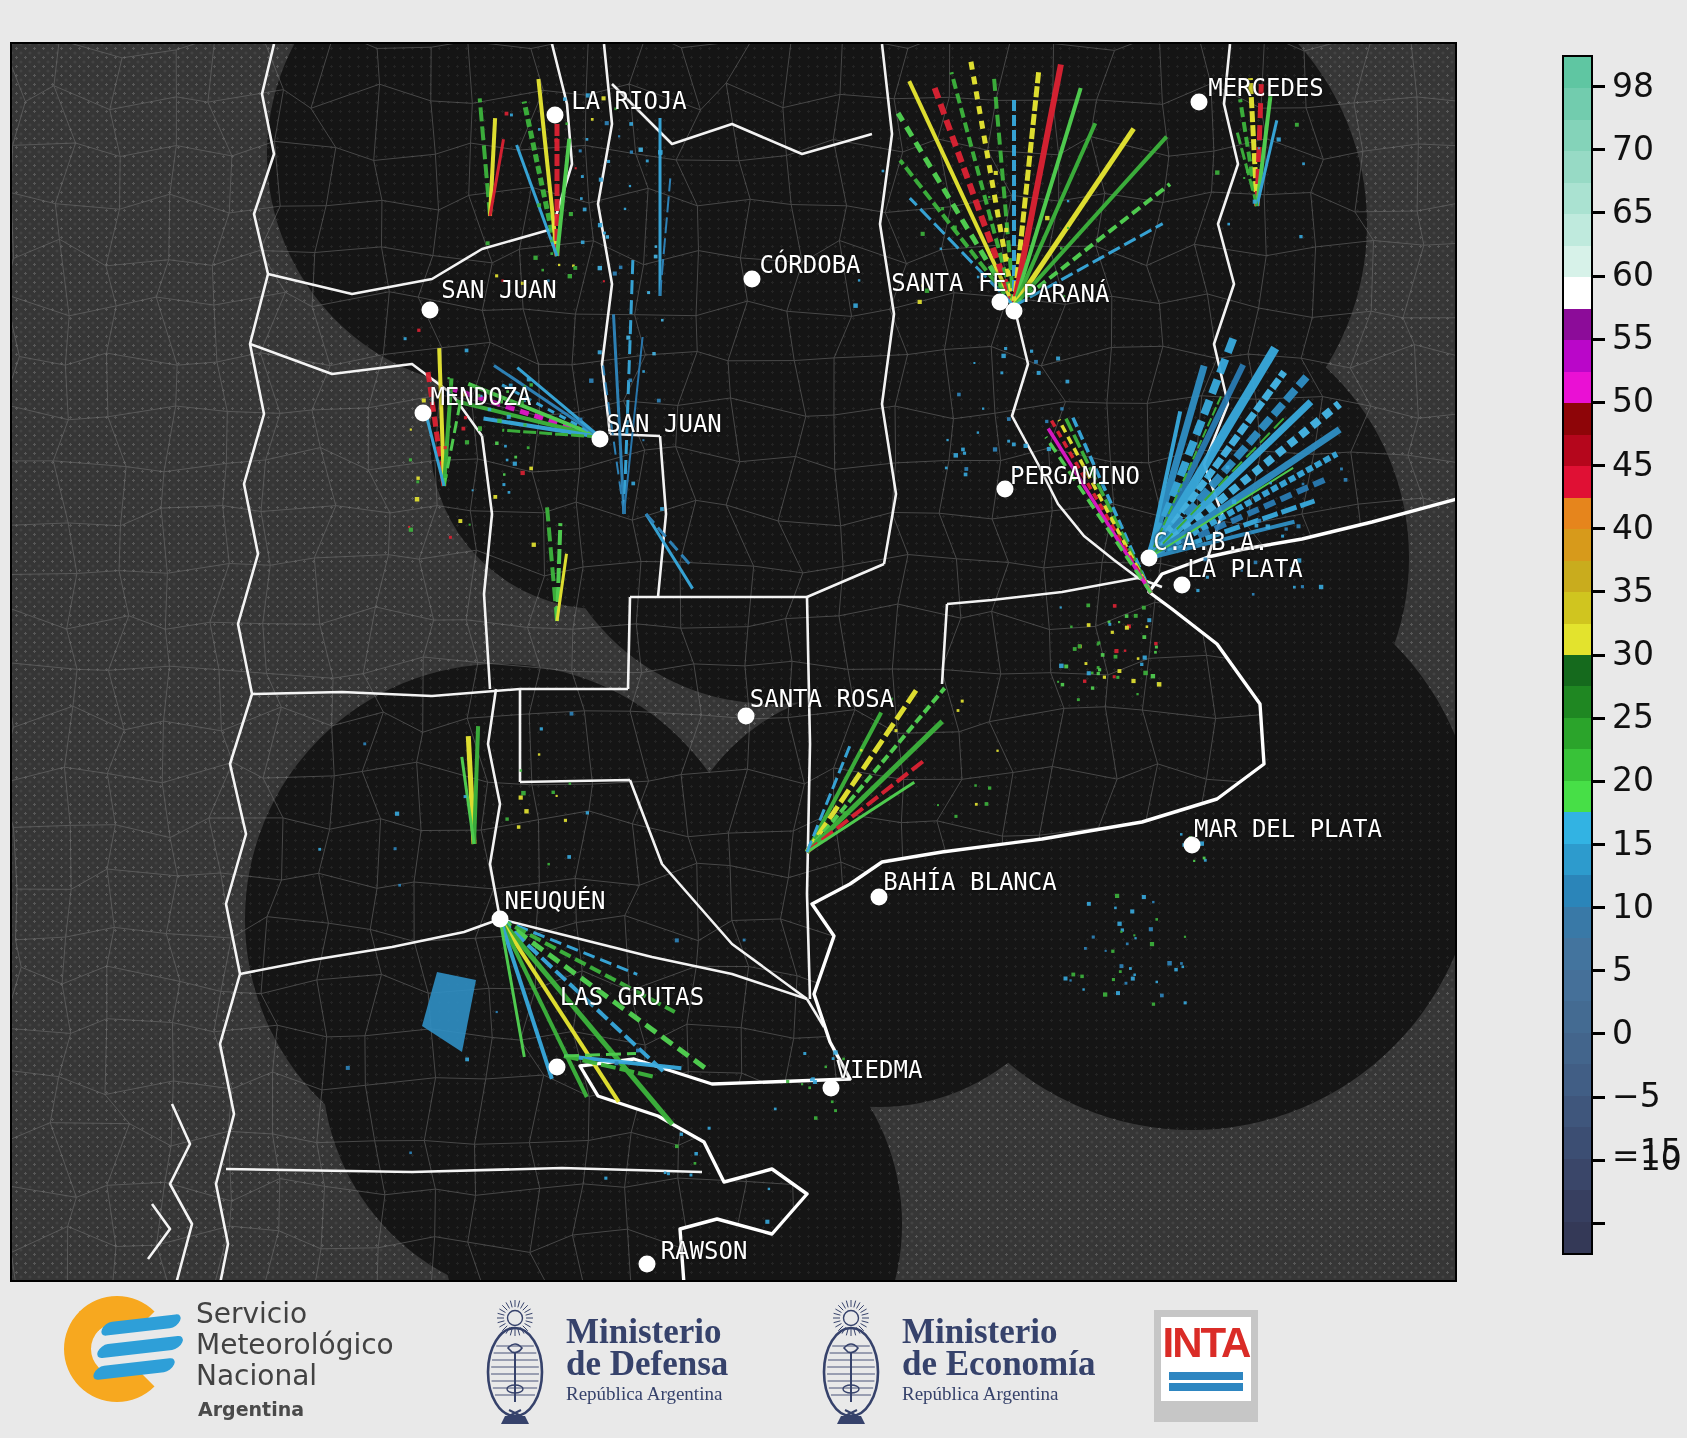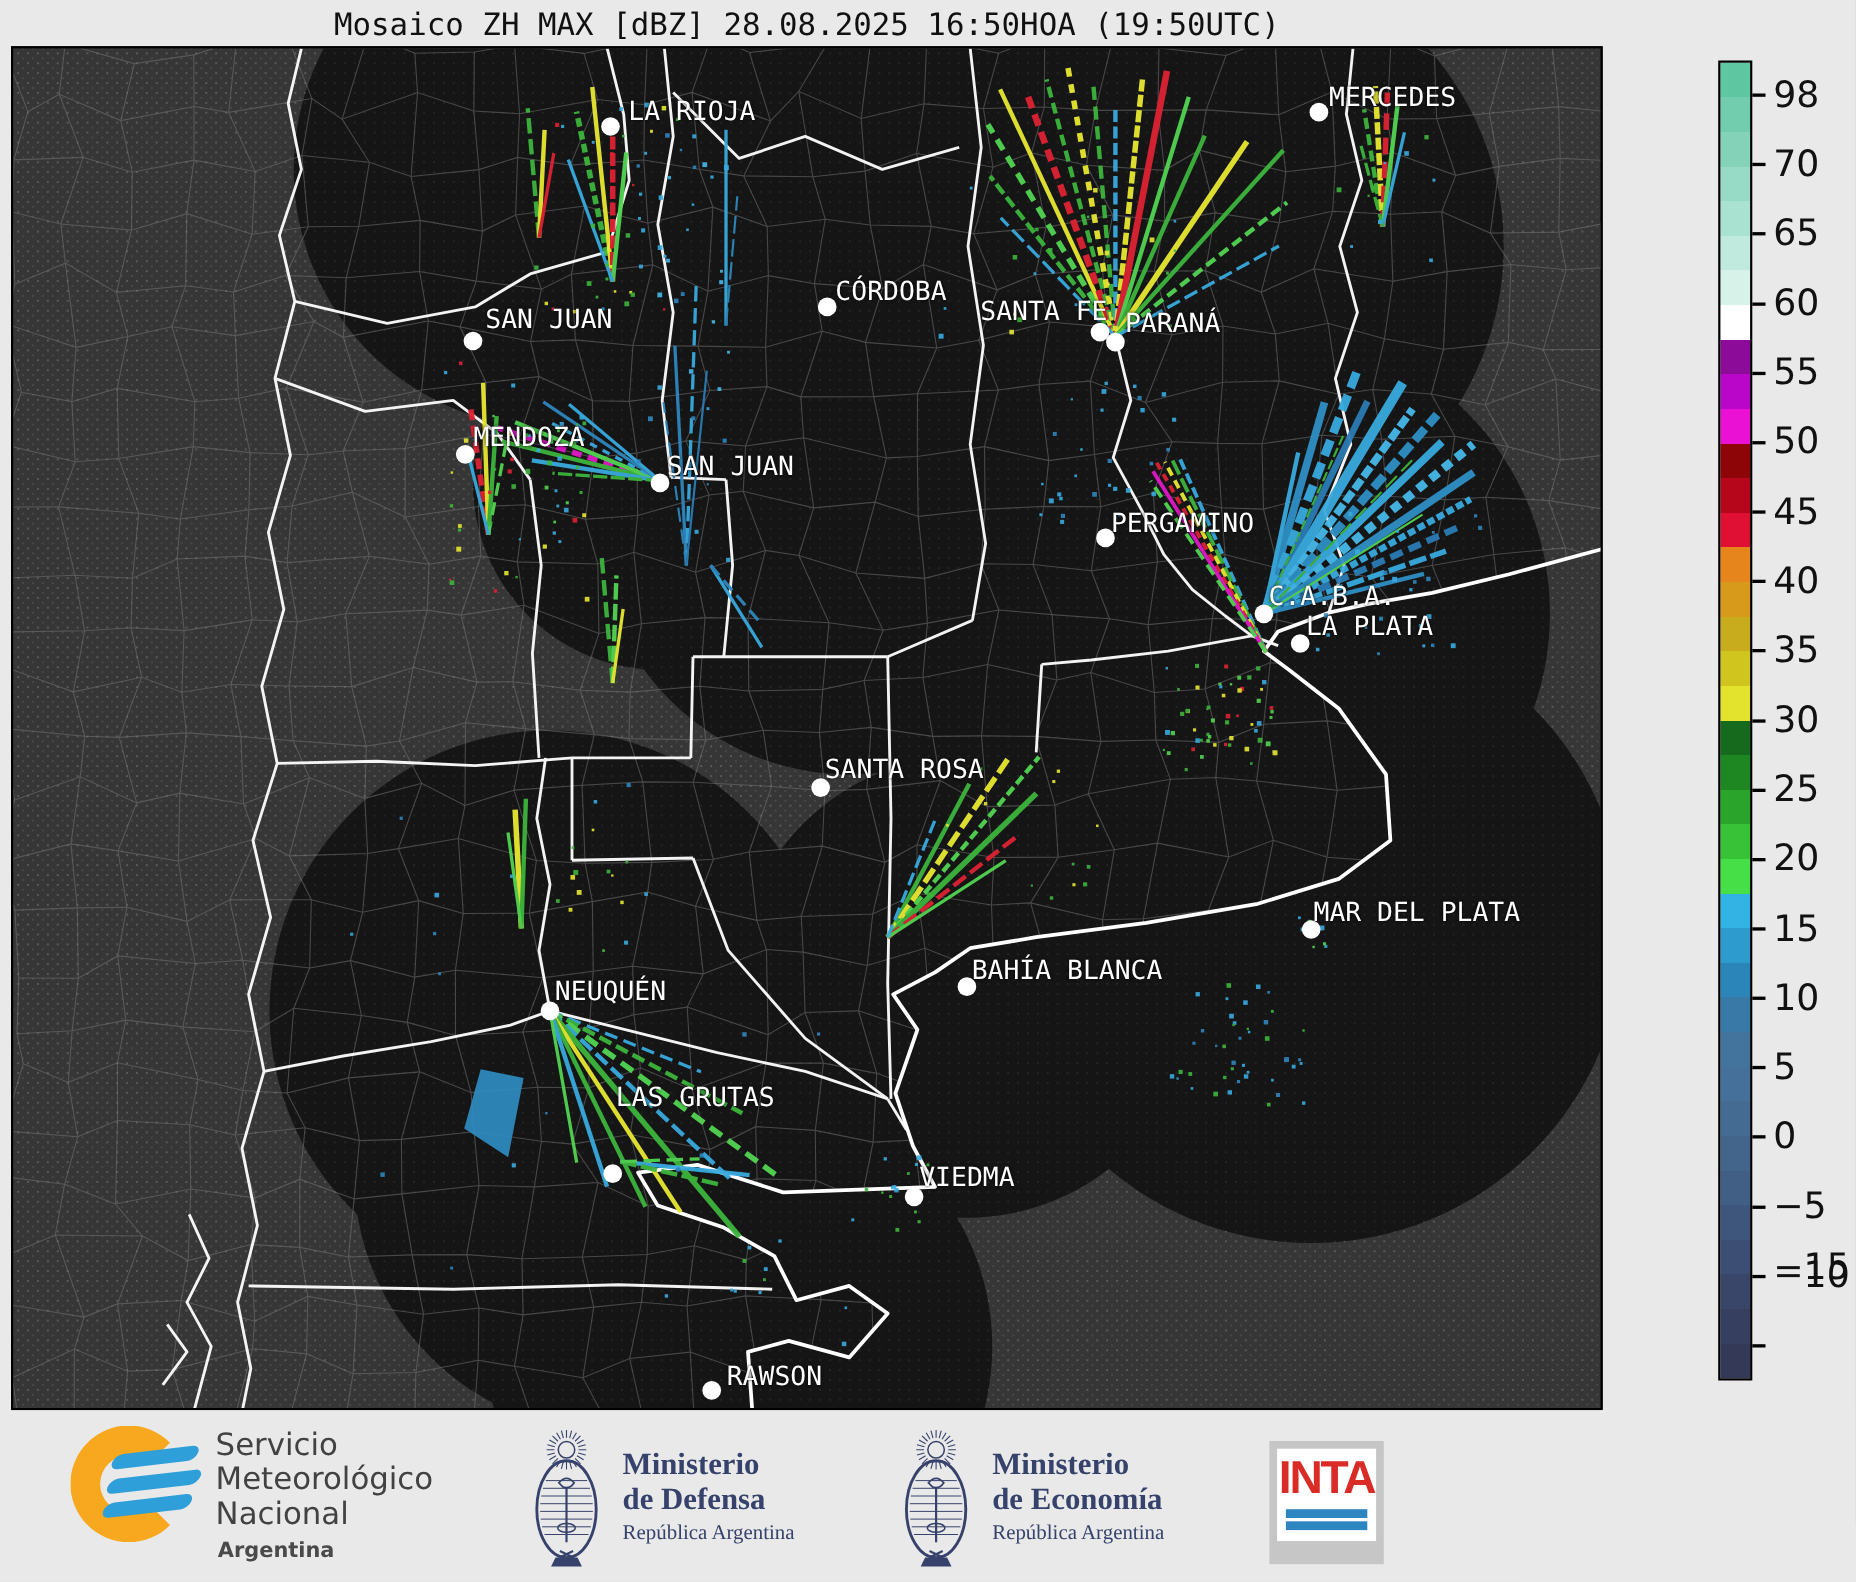--- a/index.html
+++ b/index.html
@@ -30,34 +30,33 @@
   .cbar-lab{position:absolute;left:1612px;font-size:33px;color:#111;font-family:"DejaVu Sans",sans-serif;}
   .footer{position:absolute;left:0;top:1282px;width:1687px;height:196px;background:#e9e9e9;}
   
   .smn-c{position:absolute;left:64px;top:14px;width:52px;height:52px;border:27px solid #f7a81f;
     border-right-color:transparent;border-radius:50%;transform:rotate(0.01deg);}
   .smn-wave{position:absolute;height:14px;background:#2e9fd8;border-radius:7px;
     transform:skewX(-28deg) rotate(-7deg);}
   .smn-text{position:absolute;left:196px;top:16px;color:#424242;font-size:28px;line-height:31px;}
   .smn-country{font-size:19px;margin-top:3px;margin-left:2px;font-weight:bold;color:#4a4a4a;}
   .min-text{position:absolute;color:#36426b;font-family:"Liberation Serif",serif;}
-  .min-title{font-size:28px;line-height:32px;font-weight:bold;}
+  .min-title{font-size:35px;line-height:32px;font-weight:bold;}
   .min-sub{font-size:19px;margin-top:3px;}
   .inta{position:absolute;left:1154px;top:28px;width:104px;height:112px;background:#c6c6c6;
     box-sizing:border-box;padding:7px 7px 0 7px;}
   .inta-inner{background:#fff;height:84px;text-align:center;}
   .inta-word{font-family:"Liberation Sans",sans-serif;font-weight:bold;font-size:42px;
     letter-spacing:-2px;color:#da2c27;line-height:52px;}
   .inta-bar{height:8px;background:#2e86c1;margin:3px 8px 0 8px;}
 </style>
 </head>
 <body>
 
 <div class="stage">
-  <div class="fig-title">Mosaico ZH MAX [dBZ] 28.08.2025 16:50HOA (19:50UTC)</div>
 
   <div class="map" id="map">
     <div id="circles">
         <div class="cov" style="left:255px;top:-125px;width:470px;height:470px;background:#151515"></div>
         <div class="cov" style="left:415px;top:-95px;width:450px;height:450px;background:#151515"></div>
         <div class="cov" style="left:465px;top:-40px;width:550px;height:550px;background:#151515"></div>
         <div class="cov" style="left:815px;top:-90px;width:540px;height:540px;background:#151515"></div>
         <div class="cov" style="left:737px;top:2px;width:530px;height:530px;background:#151515"></div>
         <div class="cov" style="left:738px;top:8px;width:500px;height:500px;background:#151515"></div>
         <div class="cov" style="left:738px;top:190px;width:510px;height:510px;background:#151515"></div>

